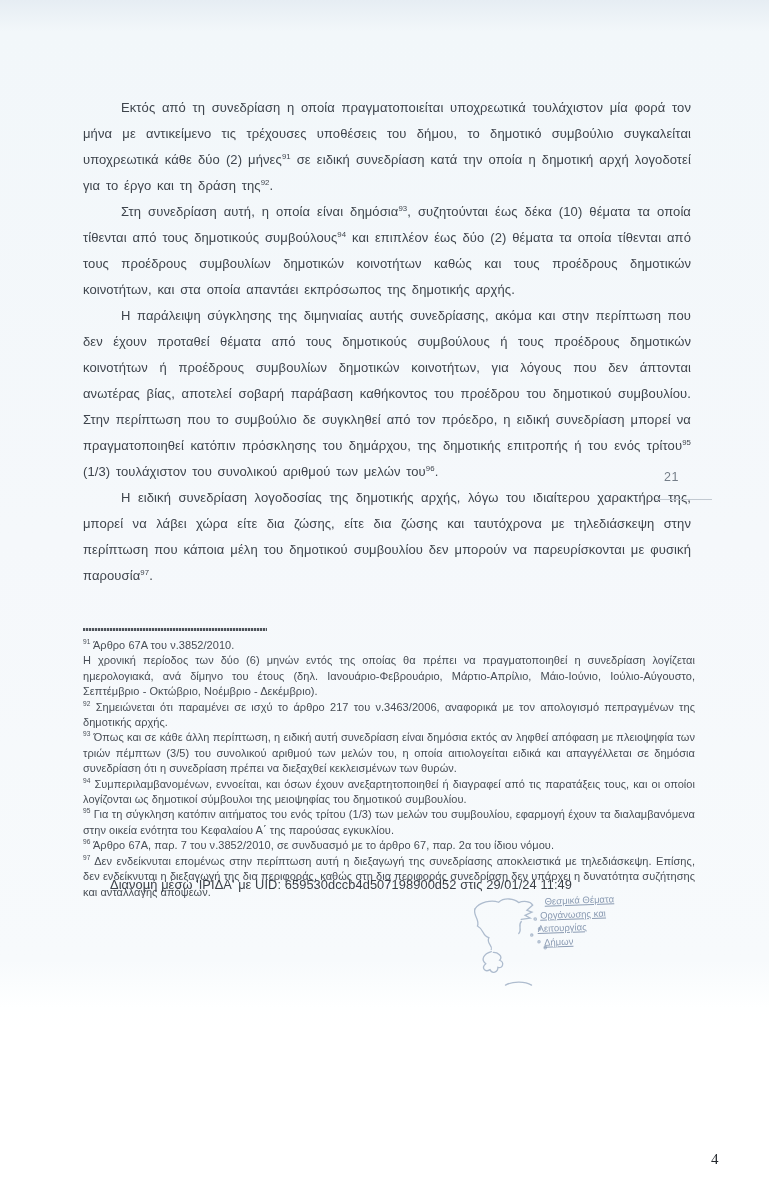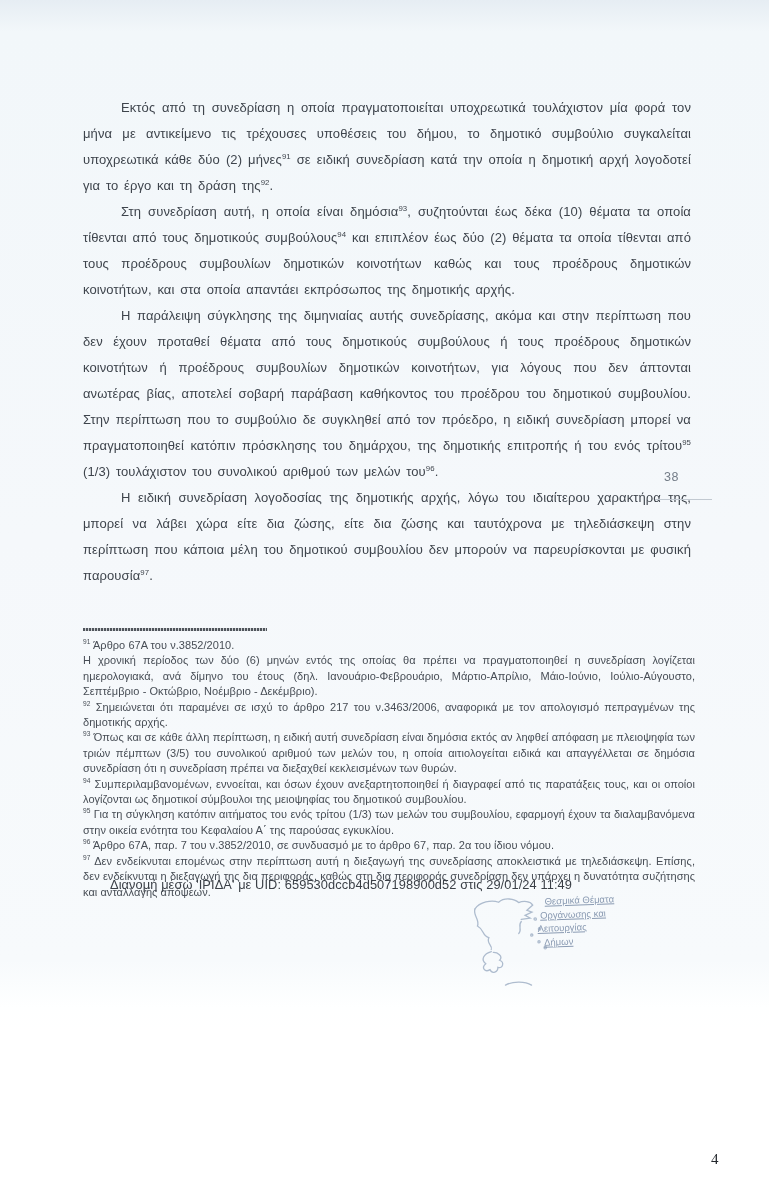--- a/index.html
+++ b/index.html
@@ -64,21 +64,21 @@
 
 <div class="scan">
 
   <div class="body-text">
     <p>Εκτός από τη συνεδρίαση η οποία πραγματοποιείται υποχρεωτικά τουλάχιστον μία φορά τον μήνα με αντικείμενο τις τρέχουσες υποθέσεις του δήμου, το δημοτικό συμβούλιο συγκαλείται υποχρεωτικά κάθε δύο (2) μήνες<sup>91</sup> σε ειδική συνεδρίαση κατά την οποία η δημοτική αρχή λογοδοτεί για το έργο και τη δράση της<sup>92</sup>.</p>
     <p>Στη συνεδρίαση αυτή, η οποία είναι δημόσια<sup>93</sup>, συζητούνται έως δέκα (10) θέματα τα οποία τίθενται από τους δημοτικούς συμβούλους<sup>94</sup> και επιπλέον έως δύο (2) θέματα τα οποία τίθενται από τους προέδρους συμβουλίων δημοτικών κοινοτήτων καθώς και τους προέδρους δημοτικών κοινοτήτων, και στα οποία απαντάει εκπρόσωπος της δημοτικής αρχής.</p>
     <p>Η παράλειψη σύγκλησης της διμηνιαίας αυτής συνεδρίασης, ακόμα και στην περίπτωση που δεν έχουν προταθεί θέματα από τους δημοτικούς συμβούλους ή τους προέδρους δημοτικών κοινοτήτων ή προέδρους συμβουλίων δημοτικών κοινοτήτων, για λόγους που δεν άπτονται ανωτέρας βίας, αποτελεί σοβαρή παράβαση καθήκοντος του προέδρου του δημοτικού συμβουλίου. Στην περίπτωση που το συμβούλιο δε συγκληθεί από τον πρόεδρο, η ειδική συνεδρίαση μπορεί να πραγματοποιηθεί κατόπιν πρόσκλησης του δημάρχου, της δημοτικής επιτροπής ή του ενός τρίτου<sup>95</sup> (1/3) τουλάχιστον του συνολικού αριθμού των μελών του<sup>96</sup>.</p>
     <p>Η ειδική συνεδρίαση λογοδοσίας της δημοτικής αρχής, λόγω του ιδιαίτερου χαρακτήρα της, μπορεί να λάβει χώρα είτε δια ζώσης, είτε δια ζώσης και ταυτόχρονα με τηλεδιάσκεψη στην περίπτωση που κάποια μέλη του δημοτικού συμβουλίου δεν μπορούν να παρευρίσκονται με φυσική παρουσία<sup>97</sup>.</p>
   </div>
 
-  <div class="margin-note">38</div>
+  <div class="margin-note">21</div>
   <div class="margin-note-line"></div>
 
   <div class="fn-sep"></div>
 
   <div class="footnotes">
     <p><sup>91</sup> Άρθρο 67Α του ν.3852/2010.</p>
     <p>Η χρονική περίοδος των δύο (6) μηνών εντός της οποίας θα πρέπει να πραγματοποιηθεί η συνεδρίαση λογίζεται ημερολογιακά, ανά δίμηνο του έτους (δηλ. Ιανουάριο-Φεβρουάριο, Μάρτιο-Απρίλιο, Μάιο-Ιούνιο, Ιούλιο-Αύγουστο, Σεπτέμβριο - Οκτώβριο, Νοέμβριο - Δεκέμβριο).</p>
     <p><sup>92</sup> Σημειώνεται ότι παραμένει σε ισχύ το άρθρο 217 του ν.3463/2006, αναφορικά με τον απολογισμό πεπραγμένων της δημοτικής αρχής.</p>
     <p><sup>93</sup> Όπως και σε κάθε άλλη περίπτωση, η ειδική αυτή συνεδρίαση είναι δημόσια εκτός αν ληφθεί απόφαση με πλειοψηφία των τριών πέμπτων (3/5) του συνολικού αριθμού των μελών του, η οποία αιτιολογείται ειδικά και απαγγέλλεται σε δημόσια συνεδρίαση ότι η συνεδρίαση πρέπει να διεξαχθεί κεκλεισμένων των θυρών.</p>
     <p><sup>94</sup> Συμπεριλαμβανομένων, εννοείται, και όσων έχουν ανεξαρτητοποιηθεί ή διαγραφεί από τις παρατάξεις τους, και οι οποίοι λογίζονται ως δημοτικοί σύμβουλοι της μειοψηφίας του δημοτικού συμβουλίου.</p>

